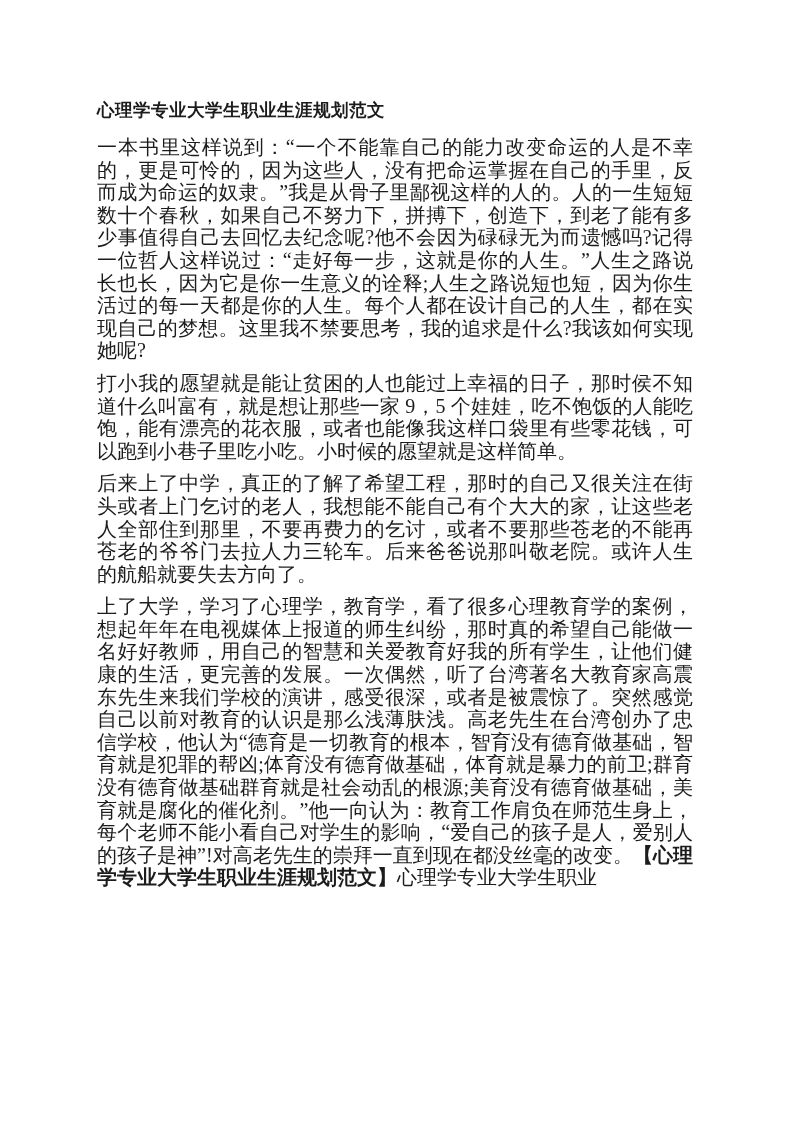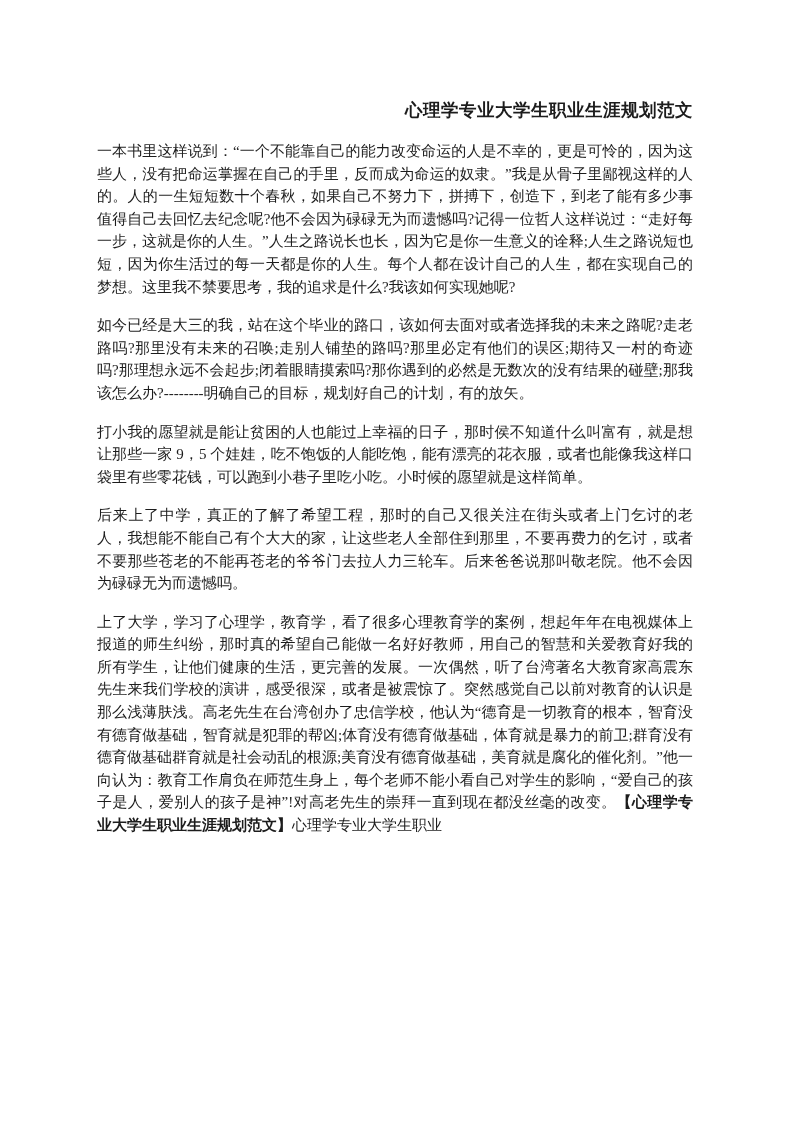--- a/index.html
+++ b/index.html
@@ -14,50 +14,49 @@
     background: #ffffff;
     overflow: hidden;
     font-family: "Liberation Serif", "DejaVu Serif", serif;
     color: #1c1c1c;
     box-sizing: border-box;
     padding: 96px 100px 0 97px;
   }
   .doc-title {
     font-size: 17.5px;
     font-weight: bold;
-    text-align: right;
+    text-align: left;
     line-height: 28px;
     margin: 0 0 12px 0;
     letter-spacing: 0.5px;
   }
   .para {
-    font-size: 15px;
+    font-size: 20px;
     line-height: 22.6px;
     text-align: justify;
     text-justify: inter-ideograph;
-    margin: 16px 0 10px 0;
+    margin: 0 0 10px 0;
     word-break: break-all;
   }
   .para:last-child {
     margin-bottom: 0;
   }
   .bold-seg {
     font-weight: bold;
   }
 </style>
 </head>
 <body>
 
 <div class="page">
   <h1 class="doc-title">心理学专业大学生职业生涯规划范文</h1>
 
   <p class="para">一本书里这样说到：“一个不能靠自己的能力改变命运的人是不幸的，更是可怜的，因为这些人，没有把命运掌握在自己的手里，反而成为命运的奴隶。”我是从骨子里鄙视这样的人的。人的一生短短数十个春秋，如果自己不努力下，拼搏下，创造下，到老了能有多少事值得自己去回忆去纪念呢?他不会因为碌碌无为而遗憾吗?记得一位哲人这样说过：“走好每一步，这就是你的人生。”人生之路说长也长，因为它是你一生意义的诠释;人生之路说短也短，因为你生活过的每一天都是你的人生。每个人都在设计自己的人生，都在实现自己的梦想。这里我不禁要思考，我的追求是什么?我该如何实现她呢?</p>
 
-  <p class="para">如今已经是大三的我，站在这个毕业的路口，该如何去面对或者选择我的未来之路呢?走老路吗?那里没有未来的召唤;走别人铺垫的路吗?那里必定有他们的误区;期待又一村的奇迹吗?那理想永远不会起步;闭着眼睛摸索吗?那你遇到的必然是无数次的没有结果的碰壁;那我该怎么办?--------明确自己的目标，规划好自己的计划，有的放矢。</p>
 
 
 
   <p class="para">打小我的愿望就是能让贫困的人也能过上幸福的日子，那时侯不知道什么叫富有，就是想让那些一家 9，5 个娃娃，吃不饱饭的人能吃饱，能有漂亮的花衣服，或者也能像我这样口袋里有些零花钱，可以跑到小巷子里吃小吃。小时候的愿望就是这样简单。</p>
 
-  <p class="para">后来上了中学，真正的了解了希望工程，那时的自己又很关注在街头或者上门乞讨的老人，我想能不能自己有个大大的家，让这些老人全部住到那里，不要再费力的乞讨，或者不要那些苍老的不能再苍老的爷爷门去拉人力三轮车。后来爸爸说那叫敬老院。他不会因为碌碌无为而遗憾吗。</p>
+  <p class="para">后来上了中学，真正的了解了希望工程，那时的自己又很关注在街头或者上门乞讨的老人，我想能不能自己有个大大的家，让这些老人全部住到那里，不要再费力的乞讨，或者不要那些苍老的不能再苍老的爷爷门去拉人力三轮车。后来爸爸说那叫敬老院。或许人生的航船就要失去方向了。</p>
 
   <p class="para"><span>上了大学，学习了心理学，教育学，看了很多心理教育学的案例，想起年年在电视媒体上报道的师生纠纷，那时真的希望自己能做一名好好教师，用自己的智慧和关爱教育好我的所有学生，让他们健康的生活，更完善的发展。一次偶然，听了台湾著名大教育家高震东先生来我们学校的演讲，感受很深，或者是被震惊了。突然感觉自己以前对教育的认识是那么浅薄肤浅。高老先生在台湾创办了忠信学校，他认为“德育是一切教育的根本，智育没有德育做基础，智育就是犯罪的帮凶;体育没有德育做基础，体育就是暴力的前卫;群育没有德育做基础群育就是社会动乱的根源;美育没有德育做基础，美育就是腐化的催化剂。”他一向认为：教育工作肩负在师范生身上，每个老师不能小看自己对学生的影响，“爱自己的孩子是人，爱别人的孩子是神”!对高老先生的崇拜一直到现在都没丝毫的改变。</span><span class="bold-seg">【心理学专业大学生职业生涯规划范文】</span><span>心理学专业大学生职业</span></p>
 </div>
 
 </body></html>

